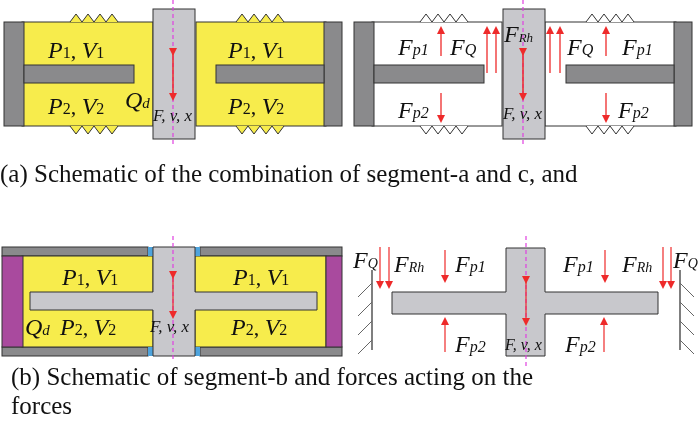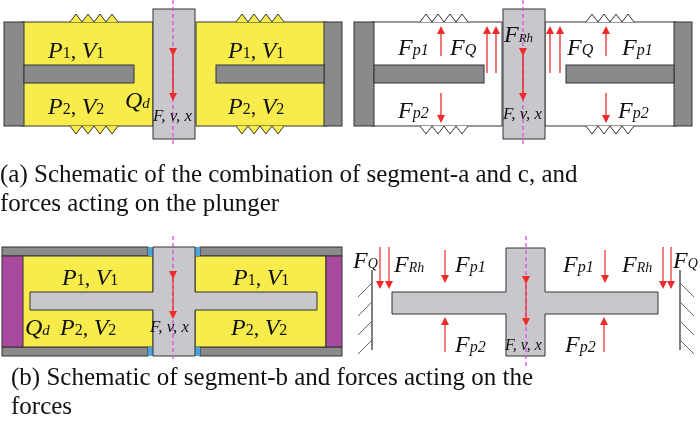--- a/index.html
+++ b/index.html
@@ -141,18 +141,17 @@
     <text class="lbl" font-size="24" x="622" y="272"><tspan>F</tspan><tspan font-size="14">Rh</tspan></text>
     <text class="lbl" font-size="24" x="673" y="268"><tspan>F</tspan><tspan font-size="14">Q</tspan></text>
     <text class="lbl" font-size="24" x="455" y="352"><tspan>F</tspan><tspan font-size="16">p2</tspan></text>
     <text class="lbl" font-size="24" x="565" y="352"><tspan>F</tspan><tspan font-size="16">p2</tspan></text>
     <text class="lbl" font-size="16" x="505" y="350">F, v, x</text>
   </g>
 </svg>
 
 <div class="caption" style="top:159px;">
   <div>(a) Schematic of the combination of segment-a and c, and</div>
-  <div>forces acting on the plunger</div>
 </div>
 <div class="caption" style="top:362px;padding-left:11px;">
   <div>(b) Schematic of segment-b and forces acting on the</div>
   <div>forces</div>
 </div>
 
 </body></html>

